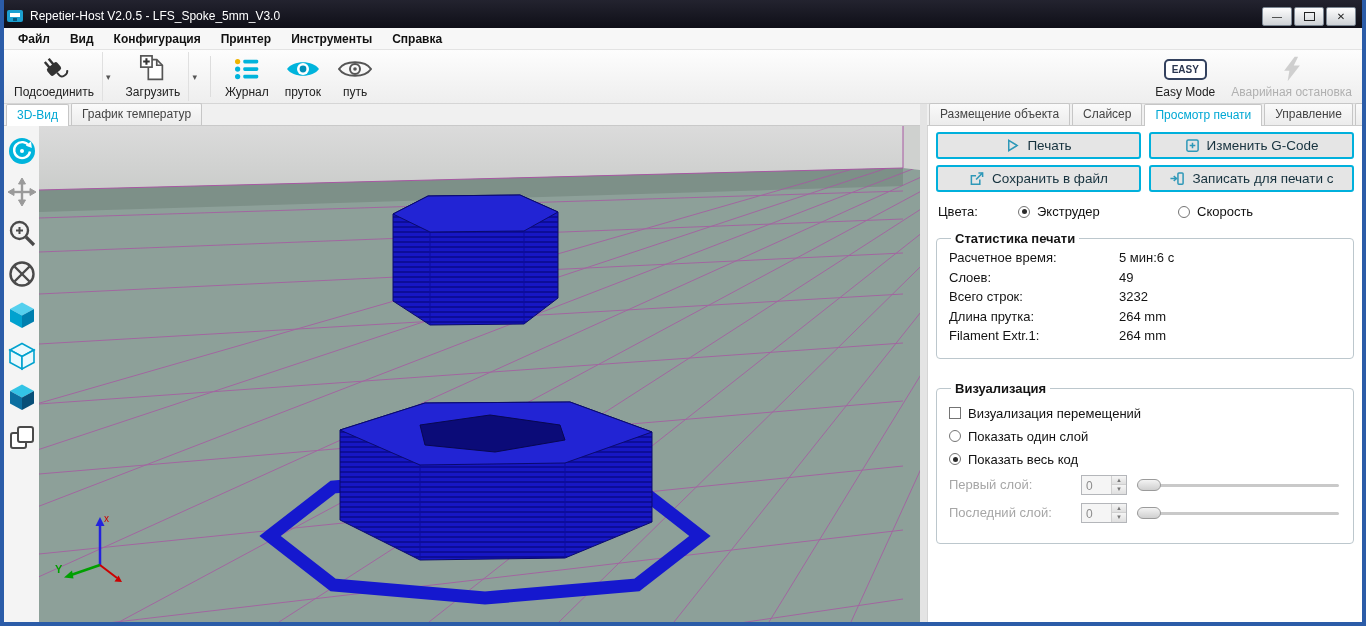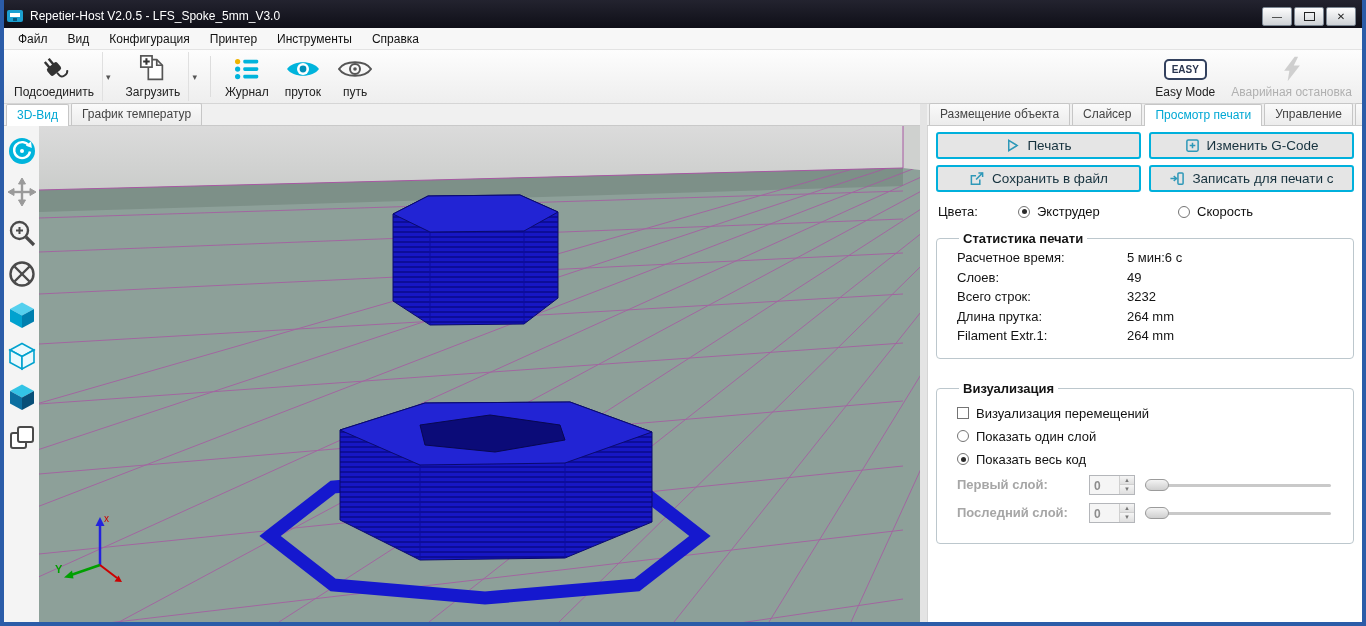--- a/index.html
+++ b/index.html
@@ -14,21 +14,21 @@
   .titlebar .title { color:#fff; font-size:12px; flex:1; }
   .win-controls { display:flex; gap:2px; margin-right:4px; }
   .wbtn { width:30px; height:19px; background:linear-gradient(#fdfdfd,#cfd2d6);
     border:1px solid #7c8793; border-radius:2px; font-size:10px; color:#222;
     display:flex; align-items:center; justify-content:center; }
   .wbtn.max-glyph::after { content:""; width:9px; height:7px; border:1px solid #222; display:block; }
 
   
   .menubar { position:absolute; left:-4px; right:-4px; top:28px; height:22px; background:#f7f7f7;
     border-bottom:1px solid #e3e3e3; display:flex; align-items:center; padding-left:8px; }
-  .menu-item { font-size:12px; color:#111; padding:3px 10px; }
+  .menu-item { font-size:12px; color:#111; padding:3px 10px;font-weight:bold; }
 
   
   .toolbar { position:absolute; left:-4px; right:-4px; top:50px; height:54px;
     background:linear-gradient(#fdfdfd,#eeeeee); border-bottom:1px solid #d5d5d5;
     display:flex; align-items:stretch; padding:2px 6px; }
   .tb-group { display:flex; align-items:stretch; }
   .tb-btn { display:flex; flex-direction:column; align-items:center; justify-content:center;
     padding:2px 8px; font-size:12px; color:#222; border-radius:3px; }
   .tb-btn .ic { height:30px; display:flex; align-items:center; justify-content:center; }
   .tb-btn .lab { margin-top:1px; white-space:nowrap; }
@@ -69,27 +69,27 @@
   .cy-btn svg { flex:none; }
 
   .colors-row { display:flex; align-items:center; margin:12px 2px 4px; font-size:13px; color:#111; }
   .colors-row .clab { width:72px; }
 
   .radio, .check { display:flex; align-items:center; gap:7px; font-size:13px; color:#111; }
   .rdot { width:12px; height:12px; border:1px solid #747474; border-radius:50%; background:#fff; position:relative; flex:none; }
   .radio.checked .rdot::after { content:""; position:absolute; inset:2.5px; border-radius:50%; background:#2b2b2b; }
   .cbox { width:12px; height:12px; border:1px solid #747474; background:#fff; flex:none; }
 
-  fieldset { border:1px solid #bcc7cd; border-radius:4px; margin-top:12px; padding:2px 20px 12px; }
+  fieldset { border:1px solid #bcc7cd; border-radius:4px; margin-top:12px; padding:2px 12px 12px; }
   legend { font-size:13px; font-weight:bold; color:#141414; padding:0 4px; margin-left:2px; }
   .stat-row { display:flex; font-size:13px; color:#141414; line-height:19.5px; }
   .stat-row .lbl { width:170px; }
 
   .viz-item { margin:8px 0; }
-  .layer-row { display:flex; align-items:center; margin:8px 0; font-size:13px;font-weight:bold; }
+  .layer-row { display:flex; align-items:center; margin:8px 0; font-size:13px; }
   .layer-row .dlab { width:132px; color:#a6a6a6; }
   .spin { display:flex; width:46px; height:20px; border:1px solid #b4b6ba; background:#f5f5f5; }
   .spin-val { flex:1; font-size:12px; color:#8d8d8d; padding:3px 0 0 4px; }
   .spin-arrows { display:flex; flex-direction:column; width:15px; border-left:1px solid #d0d0d0; }
   .spin-arrows span { flex:1; font-size:6px; color:#777; display:flex; align-items:center; justify-content:center;
     background:linear-gradient(#f5f5f5,#dfdfdf); border-bottom:1px solid #d0d0d0; }
   .spin-arrows span:last-child { border-bottom:none; }
   .slider { position:relative; height:16px; flex:1; margin-left:10px; }
   .slider .track { position:absolute; left:0; right:2px; top:7px; height:3px; background:#c9c9c9; border-radius:2px; }
   .slider .thumb { position:absolute; left:0; top:2px; width:24px; height:12px;

